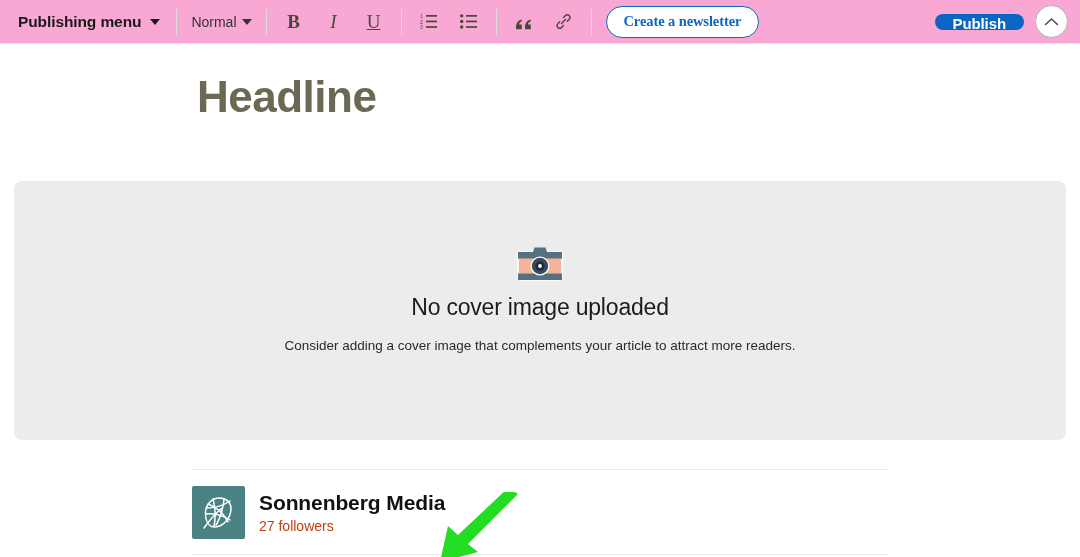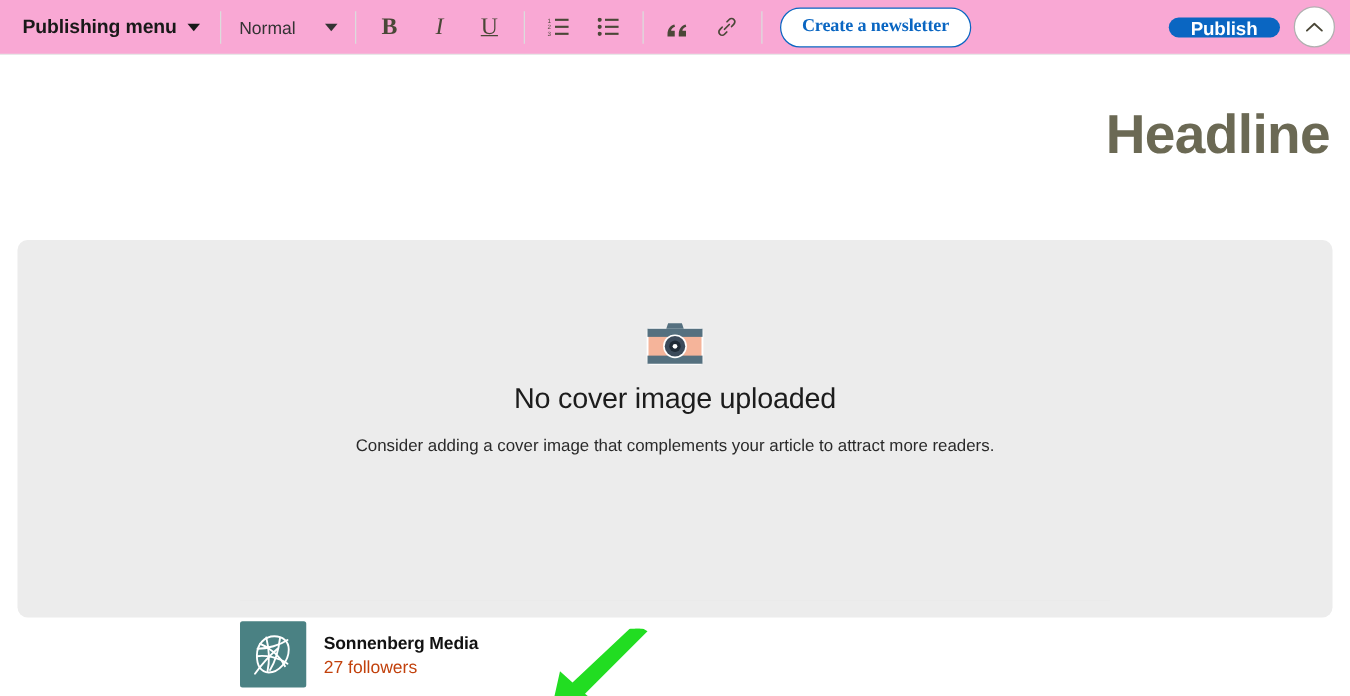--- a/index.html
+++ b/index.html
@@ -50,21 +50,21 @@
   .tb-sep {
     width: 1px;
     height: 26px;
     background: #dcdcdc;
     margin: 0 14px;
     flex: none;
   }
   .tb-style {
     display: flex;
     align-items: center;
-    gap: 23px;
+    gap: 5px;
     cursor: pointer;
   }
   .tb-style-label {
     font-size: 14px;
     color: #333;
   }
   .tb-style .caret {
     border-top-color: #333;
     border-left-width: 5px;
     border-right-width: 5px;
@@ -137,33 +137,32 @@
 
   
   .canvas {
     position: relative;
     height: 513px;
   }
   .headline {
     font-size: 44px;
     font-weight: bold;
     color: #6b6954;
-    margin: 16px;
+    margin: 5px;
     padding: 22px 0 0 192px;
     letter-spacing: -0.5px;
     line-height: 1.2;
-    text-align: right;
   }
 
   .cover-box {
     position: absolute;
     left: 14px;
     top: 132px;
     width: 1052px;
-    height: 302px;
+    height: 259px;
     background: #ececec;
     border-radius: 8px;
     box-sizing: border-box;
     display: flex;
     flex-direction: column;
     align-items: center;
     justify-content: flex-start;
     padding-top: 65px;
     cursor: pointer;
   }
@@ -199,21 +198,21 @@
   .avatar {
     width: 53px; height: 53px;
     background: #4a8183;
     flex: none;
     display: flex;
     align-items: center;
     justify-content: center;
     border-radius: 2px;
   }
   .author-name {
-    font-size: 14px;
+    font-size: 21px;
     font-weight: bold;
     color: #121212;
     letter-spacing: -0.1px;
   }
   .author-followers {
     font-size: 14px;
     color: #c2410c;
     margin-top: 3px;
   }
 

